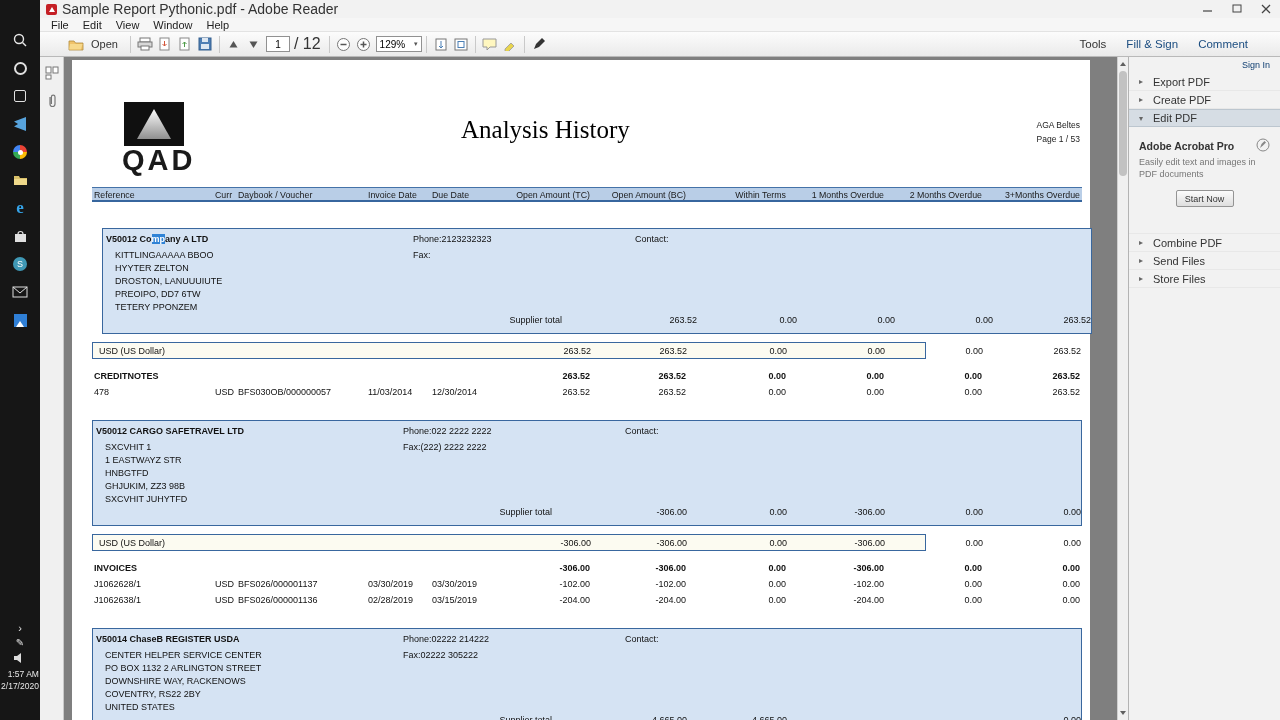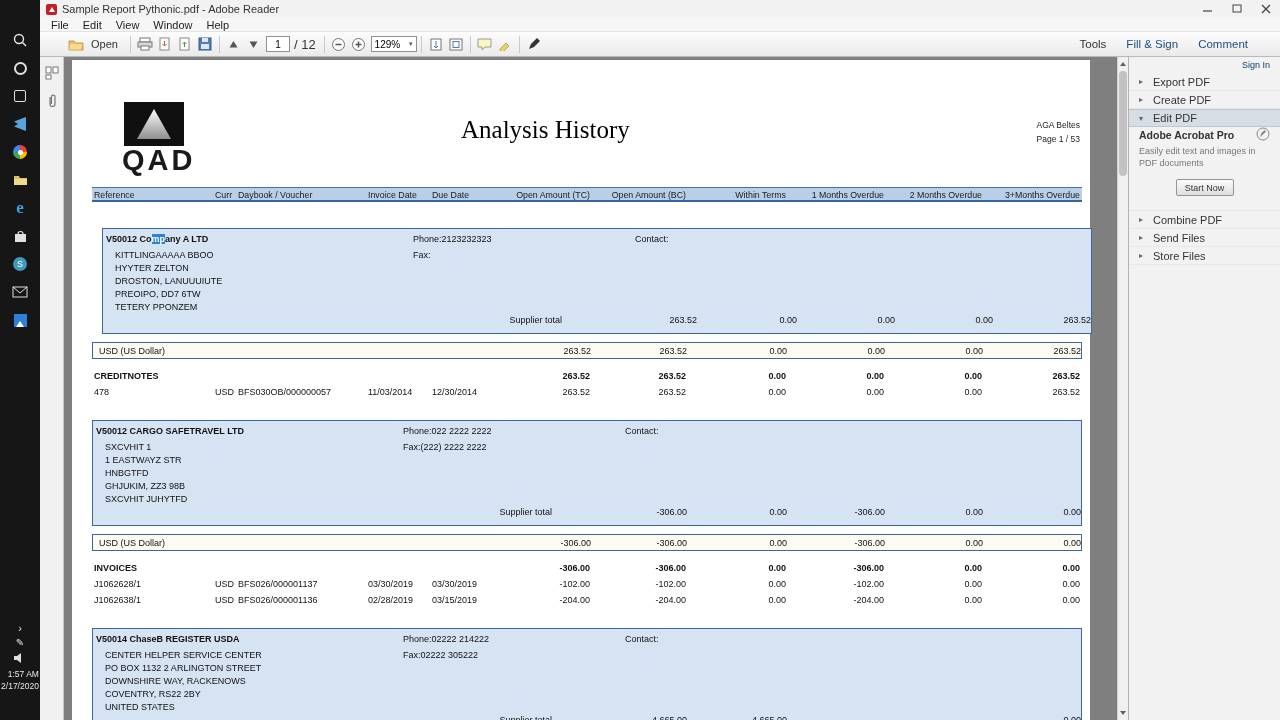--- a/index.html
+++ b/index.html
@@ -12,38 +12,38 @@
   .tb-icons { display:flex; flex-direction:column; align-items:center; margin-top:28px; gap:4px; }
   .tb-icon { width:30px; height:24px; display:flex; align-items:center; justify-content:center; }
   .tb-bottom { margin-top:auto; display:flex; flex-direction:column; align-items:center; padding-bottom:28px; gap:2px; }
   .tray-icon { width:26px; height:15px; display:flex; align-items:center; justify-content:center; }
   .tb-clock { color:#e8e8e8; font-size:8.5px; text-align:right; line-height:1.35; margin-top:2px; }
 
   
   .app { position:absolute; left:40px; top:0; width:1240px; height:720px; display:flex; flex-direction:column; }
 
   .titlebar { height:18px; background:#f2f2f2; display:flex; align-items:center; padding-left:6px; gap:5px; flex:none; }
-  .title-text { font-size:11px; color:#333; white-space:nowrap; }
+  .title-text { font-size:14px; color:#333; white-space:nowrap; }
   .win-controls { margin-left:auto; display:flex; height:100%; }
   .win-btn { width:29px; height:100%; display:flex; align-items:center; justify-content:center; }
 
   .menubar { height:14px; background:#f6f6f6; display:flex; align-items:center; padding-left:4px;
              border-bottom:1px solid #e3e3e3; flex:none; }
   .menu-item { font-size:11px; color:#222; padding:0 7px;text-align:right; }
 
   .toolbar { height:25px; background:linear-gradient(#fcfcfc,#eaeaea); border-bottom:1px solid #b9b9b9;
              display:flex; align-items:center; padding:0 18px; flex:none; }
   .open-btn { display:flex; align-items:center; gap:5px; font-size:11px; color:#333; background:none;
               border:none; padding:2px 8px; font-family:inherit; }
   .ticon { width:20px; height:18px; display:flex; align-items:center; justify-content:center; }
   .tgroup { display:flex; align-items:center; }
   .sep { width:1px; height:17px; background:#c9c9c9; margin:0 4px; flex:none; }
   .page-box { width:24px; height:16px; background:#fff; border:1px solid #919191; font-size:10px;
               display:flex; align-items:center; justify-content:center; margin:0 2px; }
-  .page-total { font-size:13px; color:#333; margin:0 4px 0 2px; white-space:nowrap; }
+  .page-total { font-size:16px; color:#333; margin:0 4px 0 2px; white-space:nowrap; }
   .zoom-box { width:46px; height:16px; background:#fff; border:1px solid #919191; display:flex;
               align-items:center; justify-content:space-between; padding:0 3px; font-size:10px; margin-left:2px; }
   .zoom-caret { font-size:7px; color:#555; }
   .tb-tabs { margin-left:auto; display:flex; align-items:center; padding-right:4px; }
   .tb-tab { font-size:11.5px; color:#1b4d80; padding:3px 10px; white-space:nowrap; }
   .tb-tab.tools { color:#333; }
 
   
   .main { flex:1; display:flex; min-height:0; }
   .pane-strip { width:24px; background:#f0f0f0; border-right:1px solid #c9c9c9; display:flex;
@@ -60,25 +60,25 @@
   .tri-down { width:0; height:0; border-left:3px solid transparent; border-right:3px solid transparent; border-top:4px solid #606060; }
   .vs-thumb { position:absolute; left:1px; top:14px; width:8px; height:105px; background:#c2c2c2; border-radius:4px; }
 
   
   .rpanel { width:152px; background:#f2f2f2; border-left:1px solid #b3b3b3; font-size:11px; flex:none; }
   .signin-row { height:16px; text-align:right; padding:3px 10px 0 0; font-size:9px; color:#0d3d70; }
   .rp-item { height:18px; display:flex; align-items:center; gap:6px; padding-left:10px; font-size:11px;
              color:#333; border-bottom:1px solid #e8e8e8; }
   .rp-item .arw { font-size:8px; color:#666; width:8px; flex:none; }
   .rp-item.active { background:#d6dde4; border-top:1px solid #bcc6cf; border-bottom:1px solid #bcc6cf; }
-  .rp-content { padding:0 10px 10px 10px; border-bottom:1px solid #e8e8e8; }
+  .rp-content { padding:11px 10px 10px 10px; border-bottom:1px solid #e8e8e8; }
   .product-row { display:flex; justify-content:space-between; align-items:center; font-size:10.5px;
                  font-weight:bold; color:#333; }
   .rp-desc { margin-top:3px; font-size:9px; color:#777; line-height:1.3; width:120px; }
-  .start-btn { margin:10px auto 4px auto; display:block; width:58px; height:17px; font-size:9px;
+  .start-btn { margin:10px auto 16px auto; display:block; width:58px; height:17px; font-size:9px;
                background:linear-gradient(#fcfcfc,#dedede); border:1px solid #949494; border-radius:2px;
                color:#333; font-family:inherit; }
 
   
   .logo-box { position:absolute; left:52px; top:42px; width:60px; height:44px; background:#101010;
               display:flex; align-items:center; justify-content:center; }
   .logo-tri { width:34px; height:30px; background:linear-gradient(180deg,#fdfdfd 0%,#8f8f8f 100%);
               clip-path:polygon(50% 0, 100% 100%, 0 100%); }
   .logo-text { position:absolute; left:50px; top:84px; font-size:29px; font-weight:bold;
                letter-spacing:3px; color:#1a1a1a; }
@@ -105,21 +105,21 @@
                   border:1px solid #39679e; font-size:9px; color:#111; }
   .sb-name{position:absolute;left:3px;top:5px;font-weight:bold;white-space:nowrap}
   .sb-phone{position:absolute;left:310px;top:5px}
   .sb-contact{position:absolute;left:532px;top:5px}
   .sb-fax{position:absolute;left:310px;top:21px}
   .sb-addr{position:absolute;left:12px;top:20px;line-height:13px;white-space:nowrap}
   .sb-total{position:absolute;left:0;right:0;top:86px;height:13px}
   .st-label{position:absolute;left:359px;width:100px;text-align:right}
   .sel{background:#2f83d6;color:#fff}
 
-  .currency-band{position:absolute;left:20px;width:990px;height:17px;background:#fcfbf1;
+  .currency-band{position:absolute;left:20px;width:834px;height:17px;background:#fcfbf1;
                  border:1px solid #39679e;font-size:9px;color:#111}
   .cb-label{position:absolute;left:6px;top:3px}
   .currency-band .ncell{top:3px}
 </style>
 </head>
 <body>
 
 <div class="taskbar">
   <div class="tb-icons" id="tb-icons">
       <div class="tb-icon jsicon">

